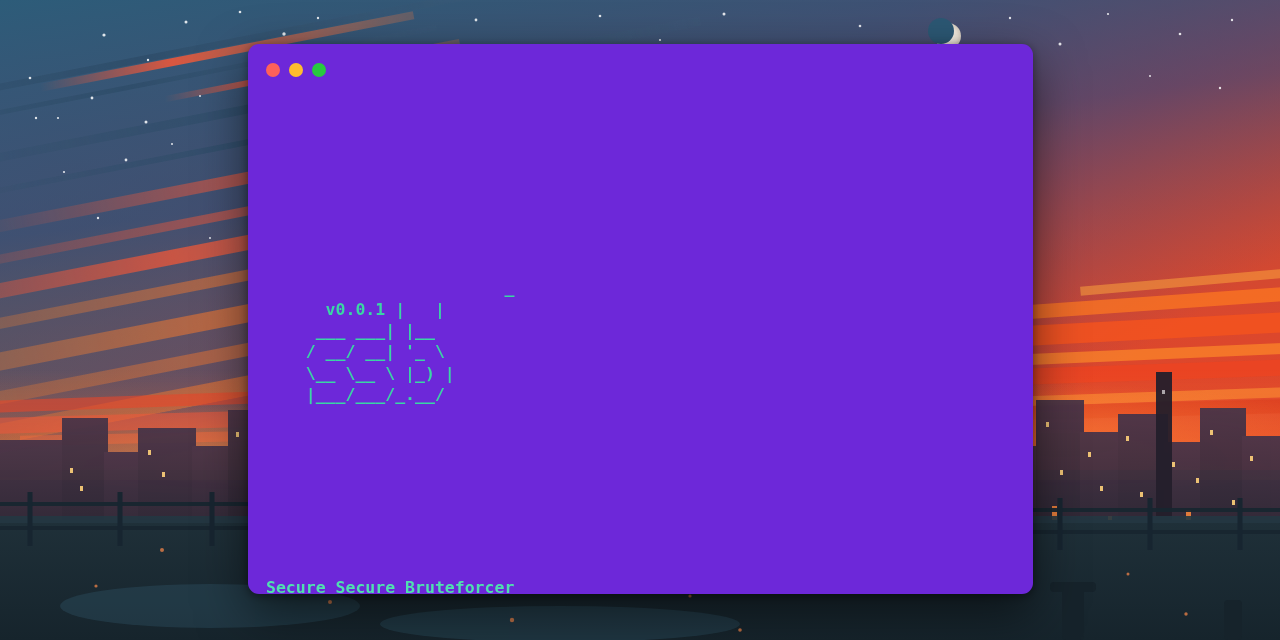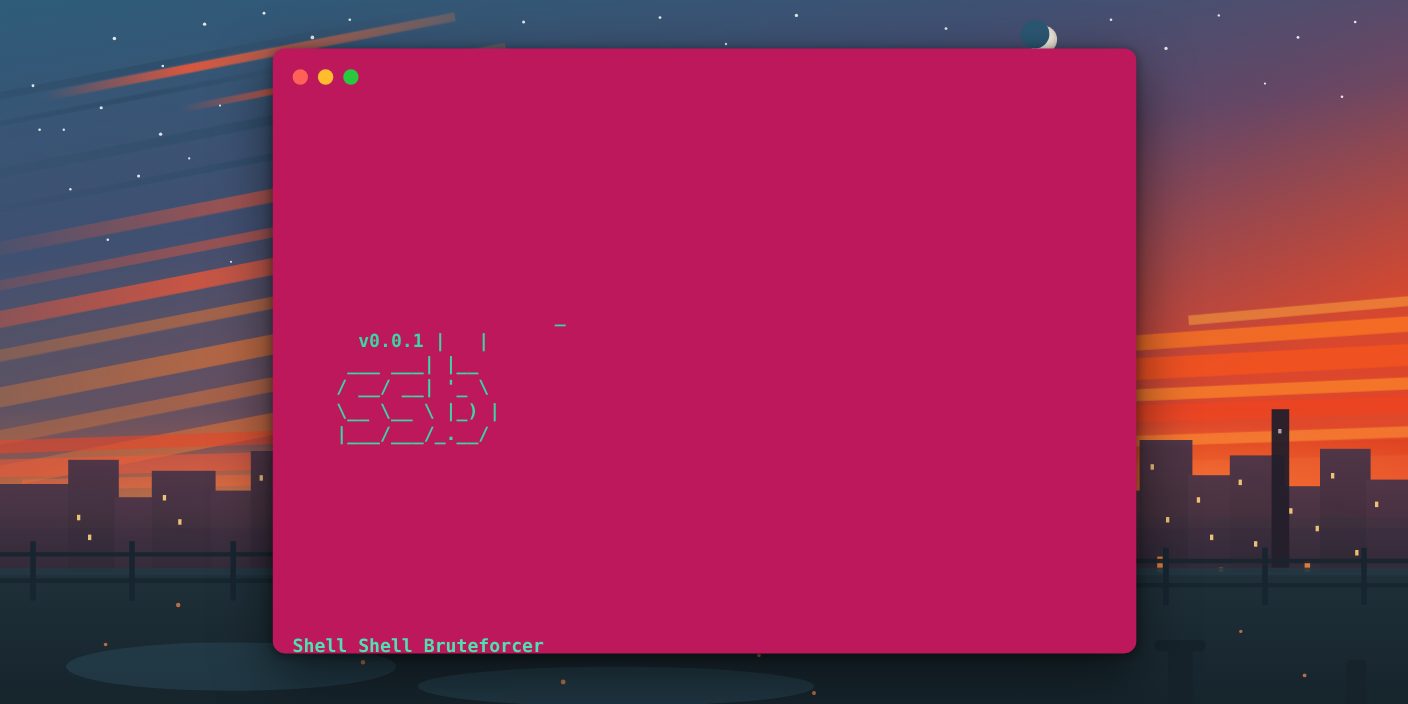--- a/index.html
+++ b/index.html
@@ -28,21 +28,21 @@
   }
   #wallpaper svg { display: block; width: 1280px; height: 640px; }
 
   
   #terminal-window {
     position: absolute;
     left: 248px;
     top: 44px;
     width: 785px;
     height: 550px;
-    background: #be185d;
+    background: #6d28d9;
     border-radius: 11px;
     box-shadow: 0 18px 50px rgba(0,0,0,0.55), 0 2px 10px rgba(0,0,0,0.4);
     overflow: hidden;
   }
 
   #titlebar {
     height: 52px;
     display: flex;
     align-items: center;
     padding-left: 18px;
@@ -390,21 +390,21 @@
       <span>                  _      </span>
 <span>      v0.0.1 |   |     </span>
 <span>     ___ ___| |__ </span>
 <span>    / __/ __| '_ \ </span>
 <span>    \__ \__ \ |_) |</span>
 <span>    |___/___/_.__/ </span>
     </div>
 
     <div class="blank"></div>
 
-    <div class="title-line">Shell Shell Bruteforcer</div>
+    <div class="title-line">Secure Secure Bruteforcer</div>
     
 
     
     
 
     
 
     
 
     

